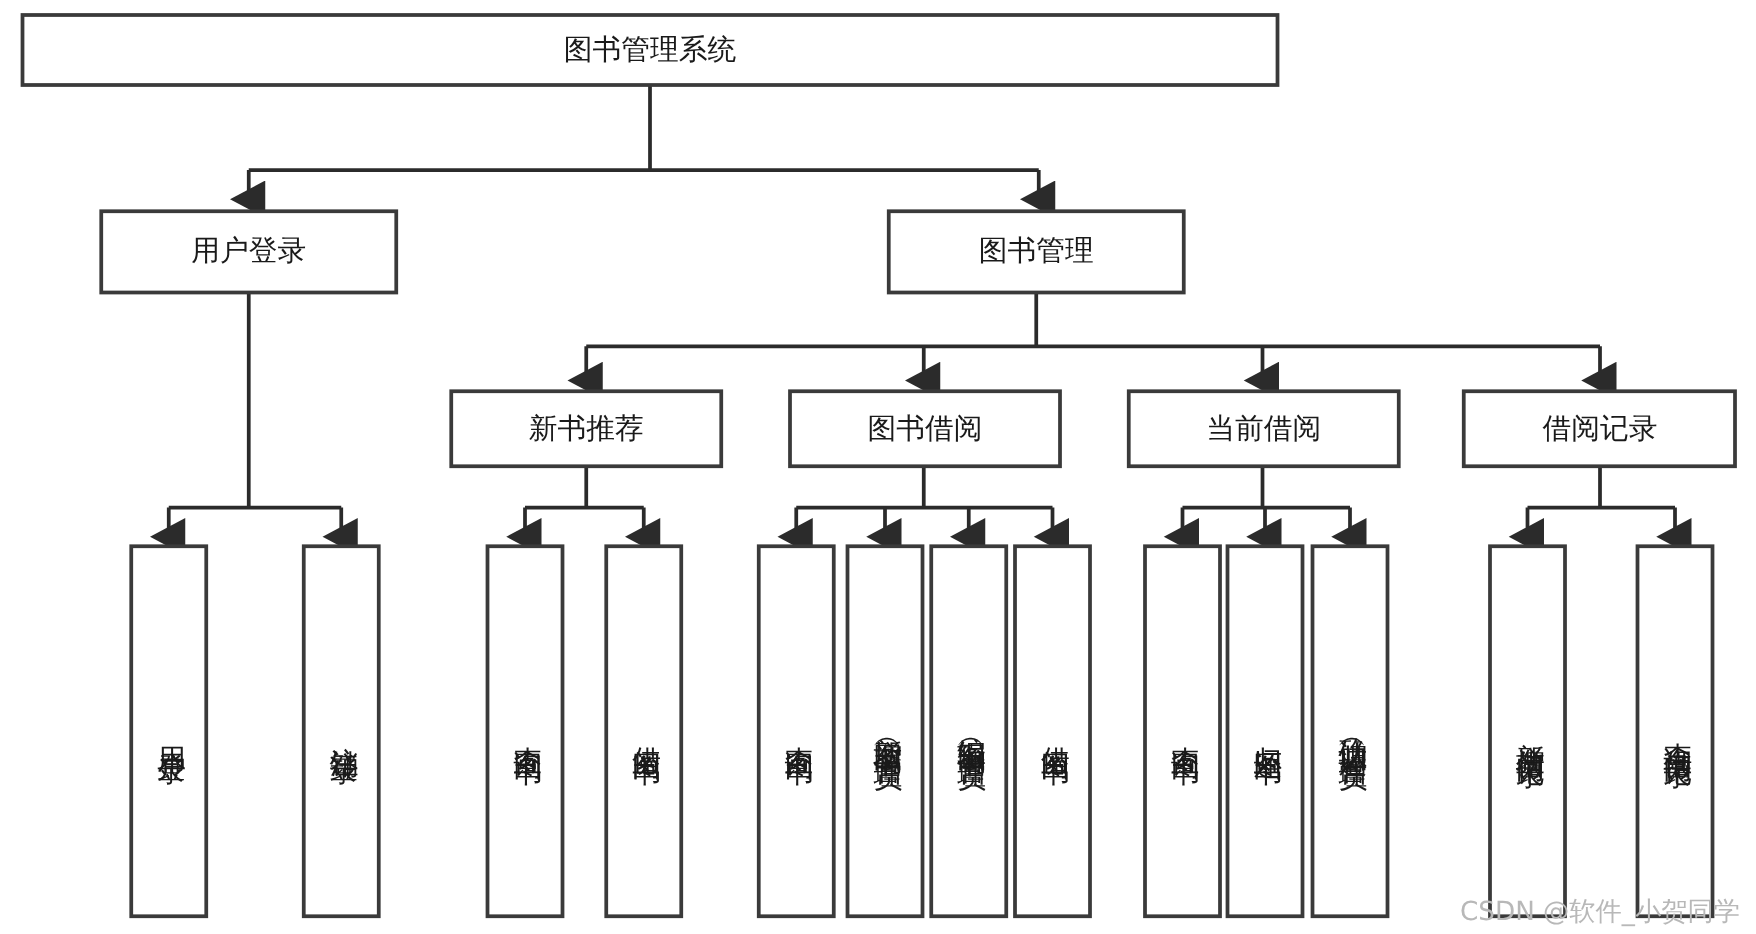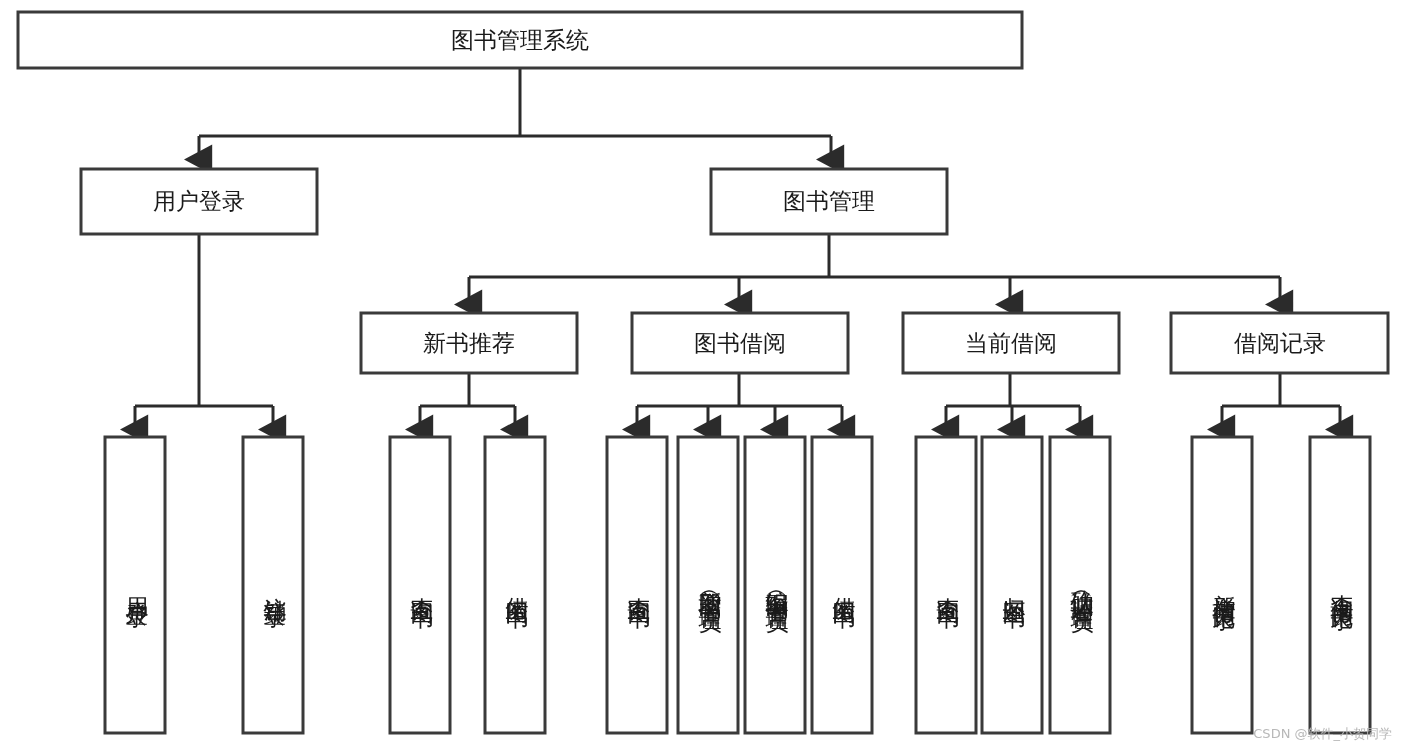--- a/index.html
+++ b/index.html
@@ -50,21 +50,21 @@
     text-orientation: upright;
     letter-spacing: 3px;
     dominant-baseline: middle;
     text-anchor: middle;
   }
   .watermark {
     position: absolute;
     right: 13px;
     bottom: 4px;
     font-family: "DejaVu Sans", "Liberation Sans", sans-serif;
-    font-size: 13px;
+    font-size: 21px;
     color: #b8b8b8;
     white-space: nowrap;
     pointer-events: none;
   }
 </style>
 </head>
 <body>
 
 <svg id="diagram" viewBox="0 0 1405 747" xmlns="http://www.w3.org/2000/svg">
 

